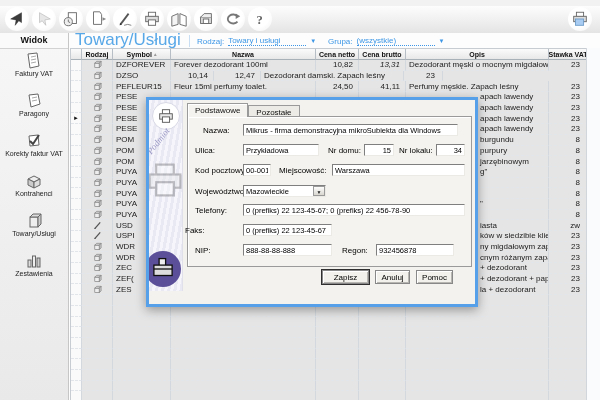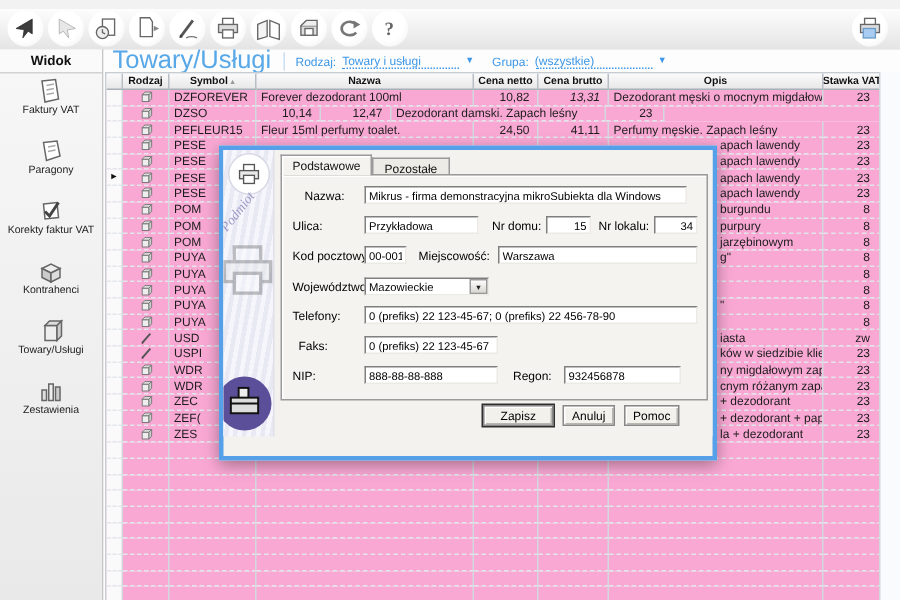--- a/index.html
+++ b/index.html
@@ -28,21 +28,21 @@
   .main{position:absolute;left:69px;top:33px;right:0;bottom:0;background:#fdfdfd;}
   .main-titlebar{position:absolute;left:0;top:0;right:0;height:15px;}
   .page-title{position:absolute;left:6px;top:-3px;font-size:17px;color:#58a8e8;letter-spacing:0px;}
   .filters{position:absolute;left:120px;top:2px;display:flex;align-items:center;gap:4px;border-left:1px solid #c9def2;padding-left:7px;height:12px;}
   .flabel{font-size:8px;color:#3d97e6;}
   .fvalue{font-size:8px;color:#3d97e6;border-bottom:1px dotted #3d97e6;min-width:78px;display:inline-block;}
   .fcaret{font-size:6px;color:#3d97e6;margin-right:8px;}
 
   
   .table{position:absolute;left:1px;top:15px;width:516px;bottom:0;overflow:hidden;border-left:1px solid #c6ccd2;border-top:1px solid #c6ccd2;}
-  .trow{display:flex;height:10.7px;background:#f9a8d4;}
+  .trow{display:flex;height:10.7px;background:#e5e5e5;}
   .thead{height:11px;background:linear-gradient(#fbfbfb,#e6e6e6);}
   .tc{border-right:1px solid #d2d8de;border-bottom:1px dashed #e2e6ea;font-size:8px;color:#1c1c1c;overflow:hidden;white-space:nowrap;display:flex;align-items:center;flex:none;box-sizing:border-box;}
   .thead .tc{border-right:1px solid #b8bec6;border-bottom:1px solid #a8b0b8;font-weight:bold;font-size:7px;justify-content:center;color:#111;background:transparent;}
   .tc.num{justify-content:flex-end;padding-right:5px;}
   .tc.vat{justify-content:flex-end;padding-right:7px;}
   .tc.txt{padding-left:3px;}
   .tc.frag{padding-left:74px;}
   .tc.marker{justify-content:center;font-size:6px;color:#111;background:#fafafa;}
   .tc.rodzaj{justify-content:center;}
   .tc.rodzaj svg{width:9px;height:9px;}
@@ -729,21 +729,21 @@
         <input class="fin" style="left: 94px; width: 83px;" value="Mazowieckie">
         <span class="combo-btn" style="left:164px;">▼</span>
       </div>
 
       <div class="frow" style="left:0;top:104px;">
         <span class="flab" style="left:46px;">Telefony:</span>
         <input class="fin" style="left: 94px; width: 222px;" value="0 (prefiks) 22 123-45-67; 0 (prefiks) 22 456-78-90">
       </div>
 
       <div class="frow" style="left:0;top:124px;">
-        <span class="flab" style="left:50px;">Faks:</span>
+        <span class="flab" style="left:36px;">Faks:</span>
         <input class="fin" style="left: 94px; width: 89px;" value="0 (prefiks) 22 123-45-67">
       </div>
 
       <div class="frow" style="left:0;top:144px;">
         <span class="flab" style="left:46px;">NIP:</span>
         <input class="fin" style="left: 94px; width: 89px;" value="888-88-88-888">
         <span class="flab" style="left:193px;">Regon:</span>
         <input class="fin" style="left: 227px; width: 78px;" value="932456878">
       </div>
 

